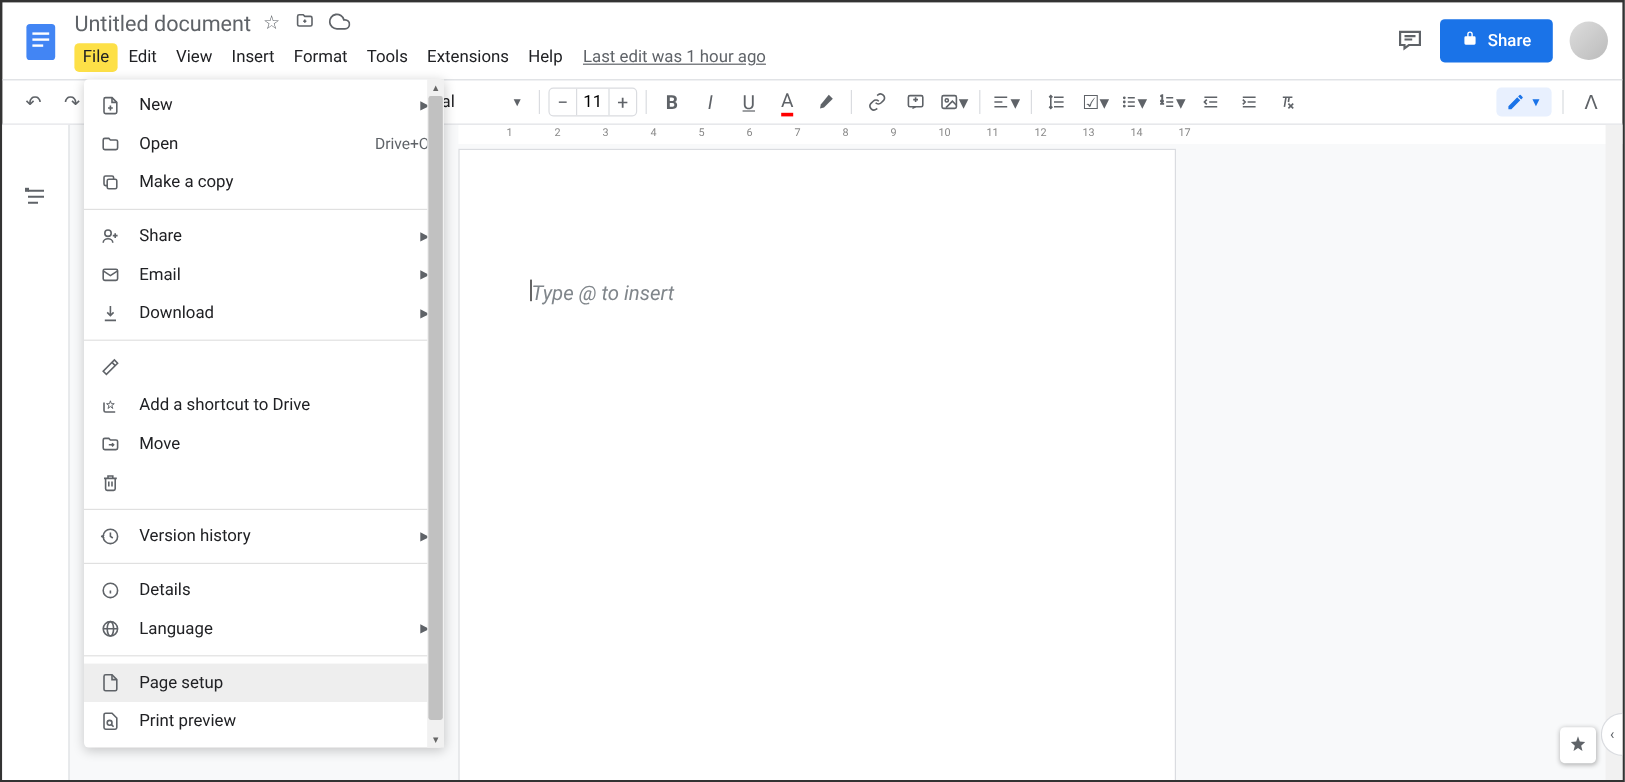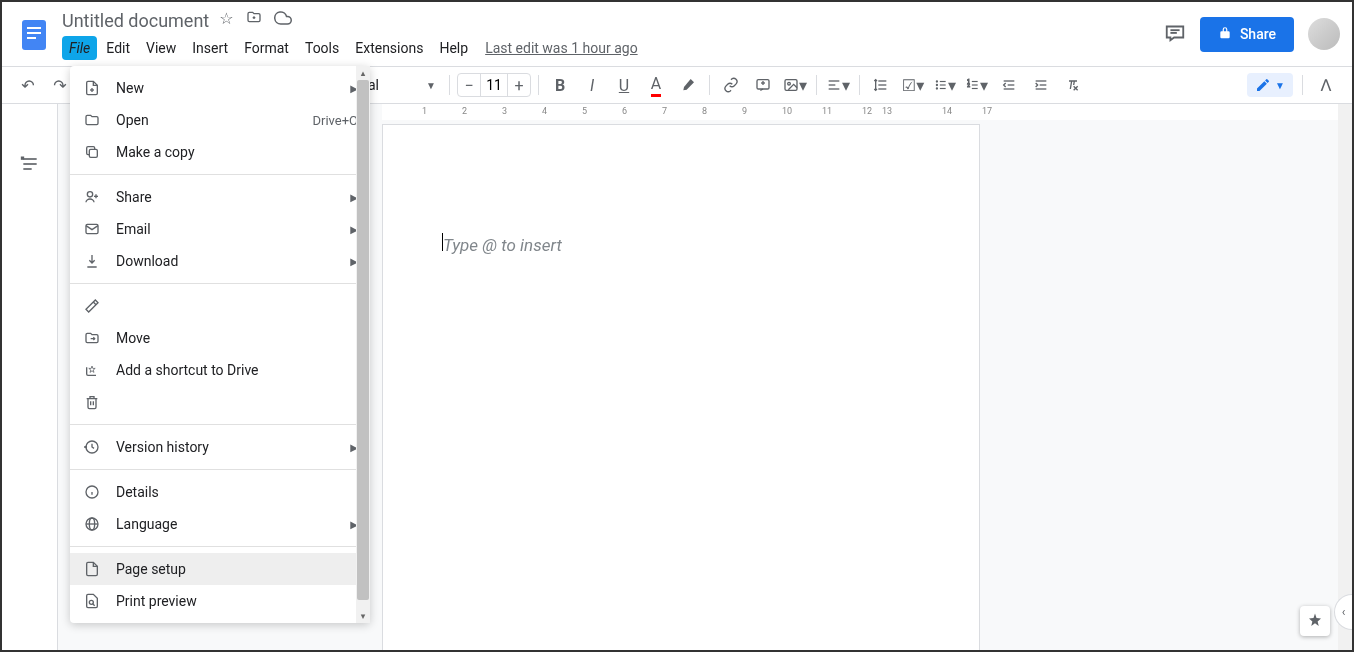--- a/index.html
+++ b/index.html
@@ -9,21 +9,21 @@
 .header { display: flex; align-items: center; height: 64px; padding: 23px 12px; justify-content: flex-end; }
 .docs-icon { width: 40px; height: 40px; display: flex; align-items: center; justify-content: center; }
 .docs-icon svg { width: 36px; height: 36px; }
 .title-area { flex: 1; display: flex; flex-direction: column; margin-left: 8px; }
 .title-row { display: flex; align-items: center; gap: 10px; height: 28px; }
 .doc-title { font-size: 18px; color: #5f6368; }
 .title-icons { display: flex; gap: 12px; color: #5f6368; }
 .title-icons span { cursor: pointer; }
 .menu-row { display: flex; align-items: center; height: 28px; gap: 2px; }
 .menu-item { padding: 4px 7px; font-size: 14px; color: #202124; cursor: pointer; border-radius: 4px; }
-.menu-item.active { background: #0ea5e9; font-style: italic; }
+.menu-item.active { background: #fde047; }
 .last-edit { font-size: 14px; color: #5f6368; text-decoration: underline; margin-left: 8px; cursor: pointer; }
 .header-right { display: flex; align-items: center; gap: 14px; }
 .comment-icon { color: #5f6368; cursor: pointer; }
 .share-btn { background: #1a73e8; color: #fff; border: none; border-radius: 4px; padding: 9px 18px; font-size: 14px; font-weight: 500; display: flex; align-items: center; gap: 8px; cursor: pointer; }
 .avatar { width: 32px; height: 32px; border-radius: 50%; background: linear-gradient(135deg, #ddd, #bbb); }
 
 
 .toolbar { height: 38px; border-top: 1px solid #dadce0; border-bottom: 1px solid #dadce0; display: flex; align-items: center; padding: 0 12px; gap: 4px; position: relative; }
 .tb-btn { width: 28px; height: 28px; display: flex; align-items: center; justify-content: center; color: #5f6368; cursor: pointer; border-radius: 4px; font-size: 16px; }
 .tb-sep { width: 1px; height: 20px; background: #dadce0; margin: 0 3px; }
@@ -309,34 +309,34 @@
         <span class="dd-icon">
           <svg width="16" height="16" viewBox="0 0 24 24" fill="none" stroke="#5f6368" stroke-width="2">
             <path d="M3 17l4 4L21 7l-4-4L3 17z"></path>
             <path d="M14 6l4 4"></path>
           </svg>
         </span>
       </div>
     <div class="dd-item">
         <span class="dd-icon">
           <svg width="16" height="16" viewBox="0 0 24 24" fill="none" stroke="#5f6368" stroke-width="2">
+            <path d="M12 2l2 6h6l-5 4 2 6-5-4-5 4 2-6-5-4h6l2-6z" transform="scale(0.6) translate(8,8)"></path>
+            <path d="M4 8v10a2 2 0 002 2h12"></path>
+          </svg>
+        </span>
+        <span class="dd-label">Add a shortcut to Drive</span>
+      </div>
+    <div class="dd-item">
+        <span class="dd-icon">
+          <svg width="16" height="16" viewBox="0 0 24 24" fill="none" stroke="#5f6368" stroke-width="2">
             <path d="M3 7v10a2 2 0 002 2h14a2 2 0 002-2V9a2 2 0 00-2-2h-7l-2-2H5a2 2 0 00-2 2z"></path>
             <path d="M10 13h6m-2-2l2 2-2 2"></path>
           </svg>
         </span>
         <span class="dd-label">Move</span>
-      </div>
-    <div class="dd-item">
-        <span class="dd-icon">
-          <svg width="16" height="16" viewBox="0 0 24 24" fill="none" stroke="#5f6368" stroke-width="2">
-            <path d="M12 2l2 6h6l-5 4 2 6-5-4-5 4 2-6-5-4h6l2-6z" transform="scale(0.6) translate(8,8)"></path>
-            <path d="M4 8v10a2 2 0 002 2h12"></path>
-          </svg>
-        </span>
-        <span class="dd-label">Add a shortcut to Drive</span>
       </div>
     <div class="dd-item">
         <span class="dd-icon">
           <svg width="16" height="16" viewBox="0 0 24 24" fill="none" stroke="#5f6368" stroke-width="2">
             <path d="M4 7h16M9 7V4h6v3M6 7v13a2 2 0 002 2h8a2 2 0 002-2V7M10 11v6M14 11v6"></path>
           </svg>
         </span>
       </div>
   </div>
   <div class="dd-sep"></div>
@@ -422,21 +422,21 @@
       <span style="left:120px">3</span>
       <span style="left:160px">4</span>
       <span style="left:200px">5</span>
       <span style="left:240px">6</span>
       <span style="left:280px">7</span>
       <span style="left:320px">8</span>
       <span style="left:360px">9</span>
       <span style="left:400px">10</span>
       <span style="left:440px">11</span>
       <span style="left:480px">12</span>
-      <span style="left:500px">13</span>
+      <span style="left:520px">13</span>
       <span style="left:560px">14</span>
       <span style="left:600px">17</span>
     </div>
     <div class="page">
       <div class="cursor-line"></div>
       <div class="page-placeholder">Type @ to insert</div>
     </div>
     <div class="right-scroll"></div>
     <div class="side-expand">‹</div>
     <div class="explore-btn">

